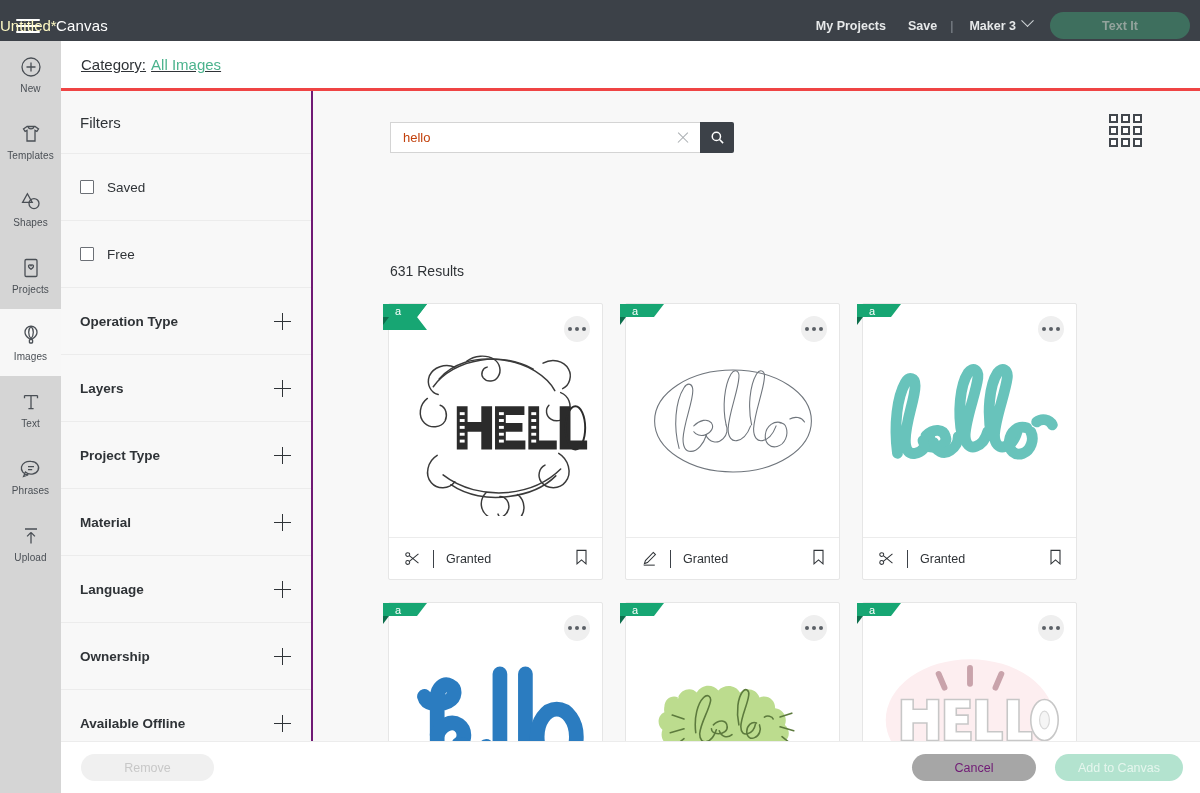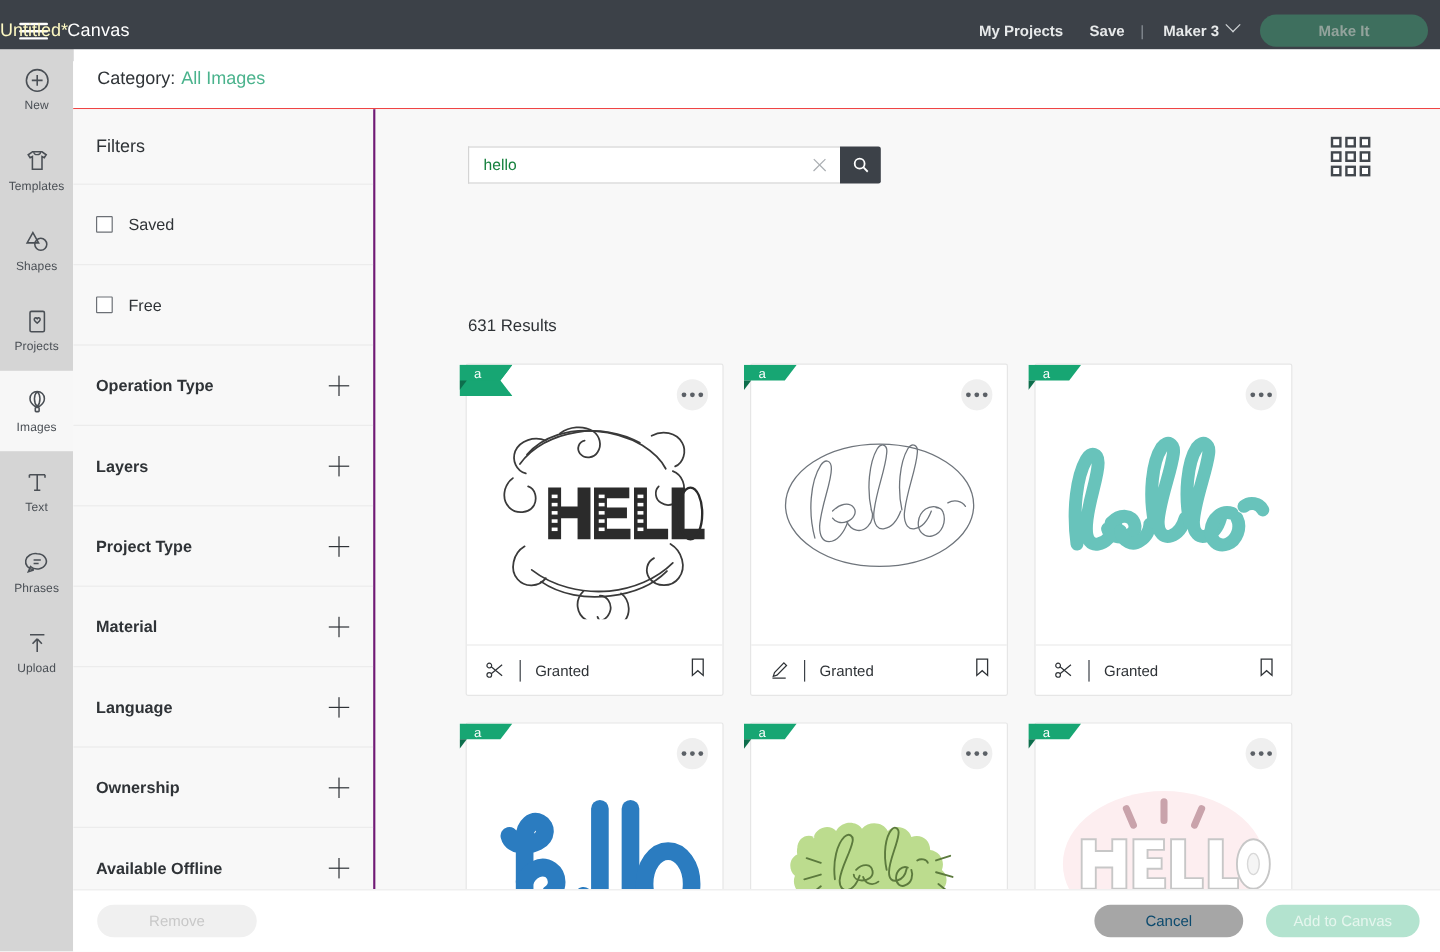--- a/index.html
+++ b/index.html
@@ -50,22 +50,22 @@
     text-align: center;
   }
   .rail-item.active { background: #f7f7f7; }
   .rail-item .rl { font-size: 10px; color: #4a4f55; letter-spacing: .1px; }
   .rail-icon { width: 24px; height: 24px; display: block; }
 
   
   .cat-header {
     position: absolute; top: 41px; left: 61px; width: 1139px; height: 50px;
     background: #ffffff; display: flex; align-items: center; padding-left: 20px;
-    border-bottom: 1px solid #ef4444;
-    font-size: 15px; color: #2f3337;
+    border-bottom: 3px solid #ef4444;
+    font-size: 15px; color: #2f3337; text-decoration: underline;
   }
   .cat-value { color: #4bb38d; margin-left: 5px; cursor: pointer; }
 
   
   .filters {
     position: absolute; top: 91px; left: 61px; width: 252px; height: 650px;
     background: #f8f8f8; border-right: 2px solid #701a75; overflow: hidden;
   }
   .filters-title { height: 62px; display: flex; align-items: center; padding-left: 19px;
     font-size: 15px; color: #2f3337; }
@@ -86,21 +86,21 @@
   .results {
     position: absolute; top: 91px; left: 313px; width: 887px; height: 650px;
     background: #f8f8f8; overflow: hidden;
   }
   .searchrow { position: absolute; top: 31px; left: 77px; display: flex; align-items: center; }
   .searchbox {
     width: 310px; height: 31px; background: #fff; border: 1px solid #d4d4d4;
     border-right: none; display: flex; align-items: center; padding: 0 8px 0 12px;
   }
   .searchbox input {
-    border: 0; outline: 0; flex: 1; font-size: 13px; color: #15803d;
+    border: 0; outline: 0; flex: 1; font-size: 13px; color: #c2410c;
     font-family: "Liberation Sans", sans-serif; background: transparent;
   }
   .clear-x { width: 18px; height: 18px; position: relative; cursor: pointer; flex: 0 0 18px; }
   .clear-x::before, .clear-x::after {
     content: ""; position: absolute; left: 2px; top: 8px; width: 14px; height: 1.3px; background: #a9adb1;
   }
   .clear-x::before { transform: rotate(45deg); }
   .clear-x::after { transform: rotate(-45deg); }
   .search-btn {
     width: 34px; height: 31px; background: #3c4148; display: flex; align-items: center;
@@ -139,21 +139,21 @@
 
   
   .bottombar {
     position: absolute; bottom: 0; left: 61px; width: 1139px; height: 52px;
     background: #ffffff; border-top: 1px solid #ececec; display: flex; align-items: center;
     padding: 0 17px 0 20px;
   }
   .btn { border-radius: 16px; height: 27px; display: flex; align-items: center;
     justify-content: center; font-size: 12.5px; cursor: pointer; }
   .btn-remove { width: 133px; background: #f0f0f0; color: #c8c8c8; }
-  .btn-cancel { width: 124px; background: #a6a6a6; color: #0c4a6e; margin-left: auto; }
+  .btn-cancel { width: 124px; background: #a6a6a6; color: #701a75; margin-left: auto; }
   .btn-add { width: 128px; background: #b3e3cf; color: #e6f6ee; margin-left: 19px; }
 </style>
 </head>
 <body>
 
 <div class="app">
 
   <div class="topbar">
     <div class="hamburger">
       <span></span>
@@ -163,21 +163,21 @@
     <div class="topbar-app-name">Canvas</div>
     <div class="topbar-title">Untitled*</div>
     <div class="topbar-right">
       <div class="topbar-link">My Projects</div>
       <div class="topbar-link">Save</div>
       <div class="topbar-sep">|</div>
       <div class="machine-select">
         <span class="label">Maker 3</span>
         <span class="chev"></span>
       </div>
-      <div class="makeit">Make It</div>
+      <div class="makeit">Text It</div>
     </div>
   </div>
 
   <div class="rail">
     <div class="rail-item">
       <svg class="rail-icon" viewBox="0 0 24 24" fill="none" stroke="#4a4f55" stroke-width="1.3">
         <circle cx="12" cy="12" r="9"></circle>
           <path d="M12 7.5v9M7.5 12h9"></path>
       </svg>
       <span class="rl">New</span>

